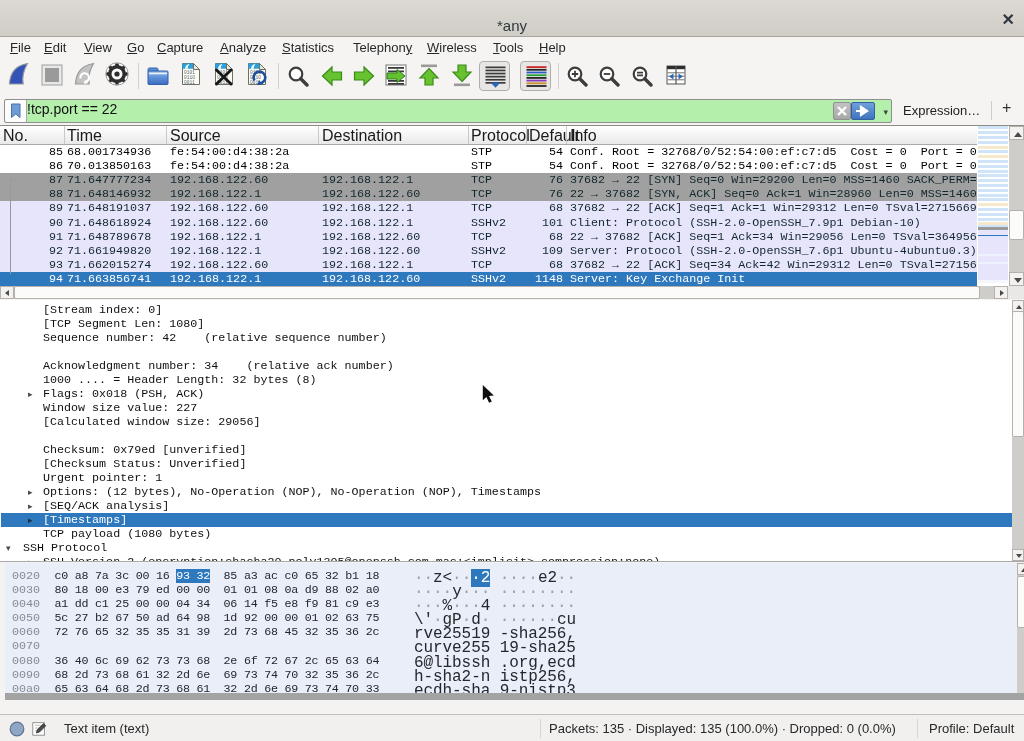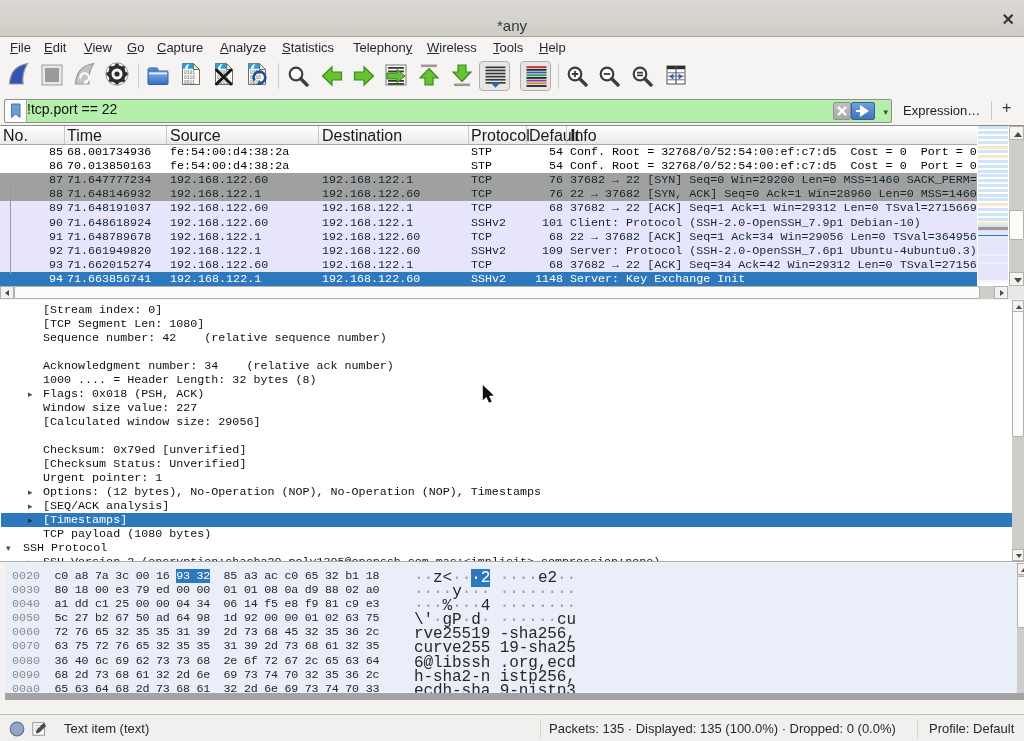--- a/index.html
+++ b/index.html
@@ -423,21 +423,20 @@
 <span class="hoff" style="top:33.9px">0040</span>
     <span class="hbytes" style="top:33.9px">a1 dd c1 25 00 00 04 34  06 14 f5 e8 f9 81 c9 e3</span>
     <span class="hascii" style="top:33.9px"><span class="hdot">·</span><span class="hdot">·</span><span class="hdot">·</span>%<span class="hdot">·</span><span class="hdot">·</span><span class="hdot">·</span>4 <span class="hdot">·</span><span class="hdot">·</span><span class="hdot">·</span><span class="hdot">·</span><span class="hdot">·</span><span class="hdot">·</span><span class="hdot">·</span><span class="hdot">·</span></span>
 <span class="hoff" style="top:48.1px">0050</span>
     <span class="hbytes" style="top:48.1px">5c 27 b2 67 50 ad 64 98  1d 92 00 00 01 02 63 75</span>
     <span class="hascii" style="top:48.1px">\'<span class="hdot">·</span>gP<span class="hdot">·</span>d<span class="hdot">·</span> <span class="hdot">·</span><span class="hdot">·</span><span class="hdot">·</span><span class="hdot">·</span><span class="hdot">·</span><span class="hdot">·</span>cu</span>
 <span class="hoff" style="top:62.2px">0060</span>
     <span class="hbytes" style="top:62.2px">72 76 65 32 35 35 31 39  2d 73 68 45 32 35 36 2c</span>
     <span class="hascii" style="top:62.2px">rve25519 -sha256,</span>
 <span class="hoff" style="top:76.3px">0070</span>
-    <span class="hbytes" style="top:76.3px">63 75 72 76 65 32 35 35  31 39 2d 73 68 61 32 35</span>
     <span class="hascii" style="top:76.3px">curve255 19-sha25</span>
 <span class="hoff" style="top:90.5px">0080</span>
     <span class="hbytes" style="top:90.5px">36 40 6c 69 62 73 73 68  2e 6f 72 67 2c 65 63 64</span>
     <span class="hascii" style="top:90.5px">6@libssh .org,ecd</span>
 <span class="hoff" style="top:104.6px">0090</span>
     <span class="hbytes" style="top:104.6px">68 2d 73 68 61 32 2d 6e  69 73 74 70 32 35 36 2c</span>
     <span class="hascii" style="top:104.6px">h-sha2-n istp256,</span>
 <span class="hoff" style="top:118.8px">00a0</span>
     <span class="hbytes" style="top:118.8px">65 63 64 68 2d 73 68 61  32 2d 6e 69 73 74 70 33</span>
     <span class="hascii" style="top:118.8px">ecdh-sha 9-nistp3</span>

